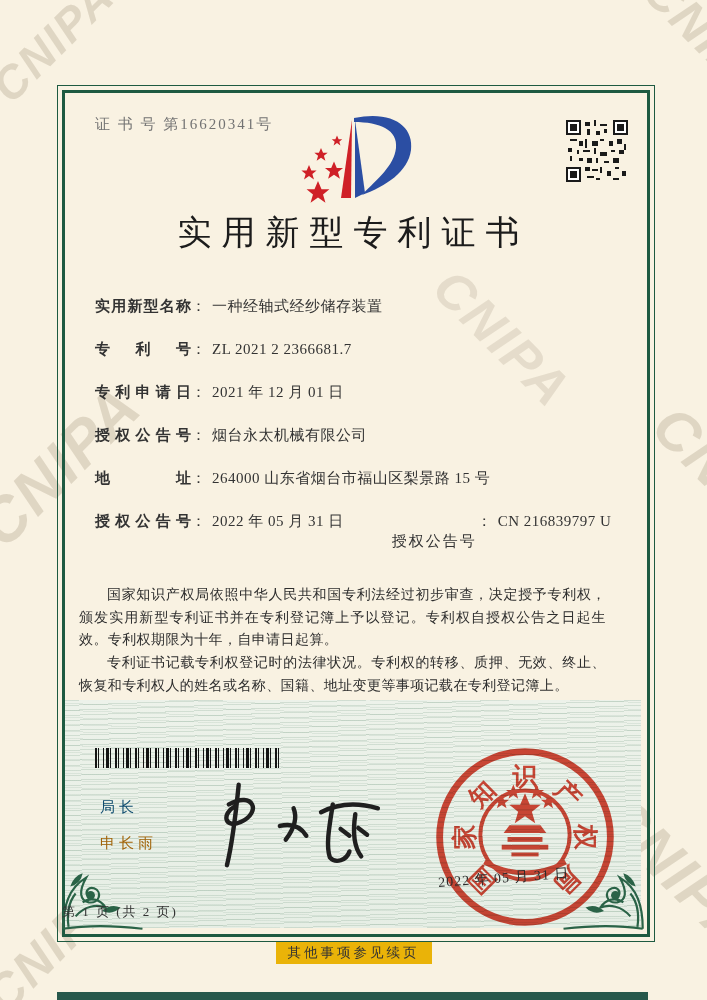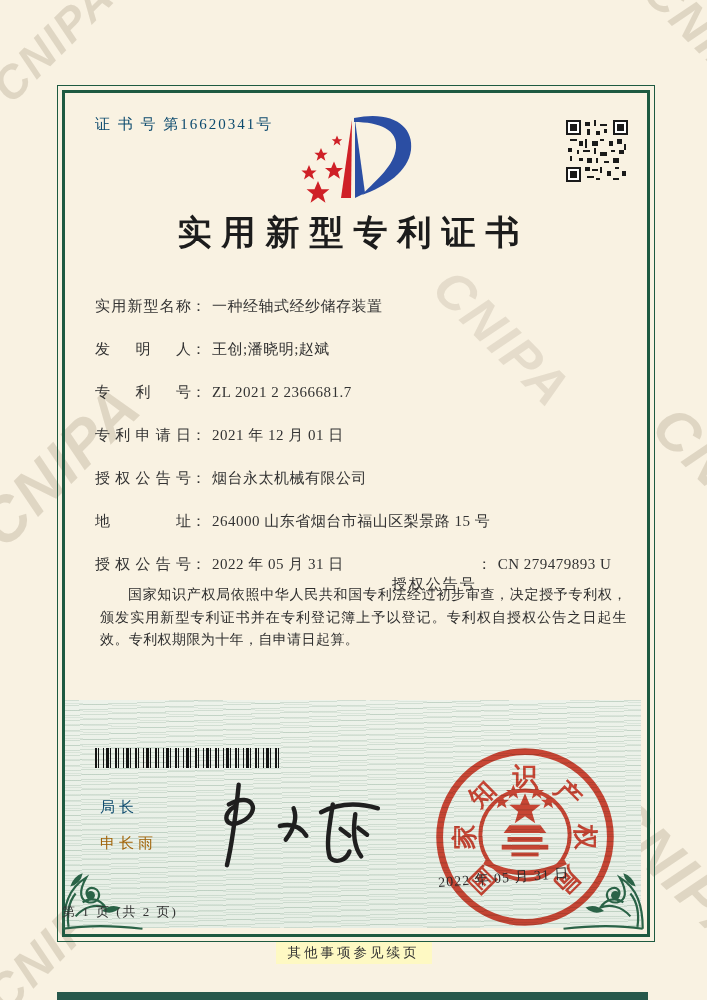--- a/index.html
+++ b/index.html
@@ -20,58 +20,58 @@
   
   .frame{position:absolute;left:62px;top:90px;width:582px;height:841px;
          border:3px solid #1e5a41;outline:1px solid #1e5a41;outline-offset:4px;z-index:1;}
   .band{position:absolute;left:65px;top:700px;width:576px;height:228px;z-index:1;
         background:
           repeating-linear-gradient(178deg, rgba(110,150,125,0.22) 0 1px, rgba(110,150,125,0) 1px 5px),
           repeating-linear-gradient(2deg, rgba(110,150,125,0.14) 0 1px, rgba(110,150,125,0) 1px 7px),
           linear-gradient(#edf2ea,#e6eee5);}
 
   
-  .cert-no{position:absolute;left:95px;top:115px;font-size:15px;color:#0c4a6e;letter-spacing:2px;z-index:2;}
+  .cert-no{position:absolute;left:95px;top:115px;font-size:15px;color:#737373;letter-spacing:2px;z-index:2;}
   .logo{position:absolute;left:288px;top:110px;width:140px;height:100px;z-index:2;}
   .qr{position:absolute;left:566px;top:120px;width:62px;height:62px;z-index:2;}
-  .title{position:absolute;left:0;top:210px;width:707px;text-align:center;font-size:34px;font-weight:bold;
+  .title{position:absolute;left:0;top:210px;width:707px;text-align:center;font-size:34px;font-weight:normal;
          letter-spacing:10px;color:#1c1c1c;z-index:2;}
 
   
   .fields{position:absolute;left:95px;top:297px;width:530px;z-index:2;font-size:15px;color:#333;}
   .row{height:43px;white-space:nowrap;}
-  .lab{display:inline-block;width:96px;text-align:justify;text-align-last:justify;vertical-align:top;}
+  .lab{display:inline-block;width:96px;text-align:justify;text-align-last:justify;vertical-align:top;font-weight:bold;}
   .lab2{display:inline-block;letter-spacing:2px;vertical-align:top;margin-top:20px;}
   .colon{display:inline-block;margin-right:6px;}
   .val{letter-spacing:0.5px;text-align:center;}
   .grant-no-group{margin-left:48px;}
 
   
-  .paras{position:absolute;left:100px;top:584px;width:527px;z-index:2;font-size:14px;line-height:1.62;
+  .paras{position:absolute;left:79px;top:584px;width:527px;z-index:2;font-size:14px;line-height:1.62;
          color:#2e2e2e;text-align:justify;}
   .paras p{margin:0;text-indent:2em;letter-spacing:0.4px;}
 
   
   .barcode{position:absolute;left:95px;top:748px;width:186px;height:20px;z-index:2;
     background:repeating-linear-gradient(90deg,#141414 0 2px,rgba(0,0,0,0) 2px 3px,#141414 3px 4px,
       rgba(0,0,0,0) 4px 8px,#141414 8px 9px,rgba(0,0,0,0) 9px 11px,#141414 11px 14px,
       rgba(0,0,0,0) 14px 15px,#141414 15px 16px,rgba(0,0,0,0) 16px 20px);}
   .director-title{position:absolute;left:100px;top:798px;font-size:15px;letter-spacing:4px;color:#0c4a6e;z-index:2;}
   .director-name{position:absolute;left:100px;top:834px;font-size:15px;letter-spacing:4px;color:#a16207;z-index:2;}
   .sig{position:absolute;left:195px;top:775px;width:205px;height:98px;z-index:2;}
   .seal{position:absolute;left:428px;top:740px;width:194px;height:194px;z-index:3;opacity:0.93;mix-blend-mode:multiply;}
   .seal-date{position:absolute;left:438px;top:868px;width:170px;font-size:14px;color:#2b2b2b;
              letter-spacing:1px;transform:rotate(-4deg);z-index:4;white-space:nowrap;}
   .page-info{position:absolute;left:62px;top:903px;width:582px;text-align:left;font-size:13px;
              color:#333;letter-spacing:2px;z-index:2;}
   .orn{position:absolute;width:92px;height:88px;z-index:2;}
   .orn-l{left:56px;top:846px;}
   .orn-r{left:558px;top:846px;transform:scaleX(-1);}
   .note{position:absolute;left:0;top:942px;width:707px;text-align:center;z-index:2;}
-  .note span{display:inline-block;background:#fef9c3;padding:2px 12px;font-size:13.5px;color:#333;letter-spacing:3px;}
+  .note span{display:inline-block;background:#eab308;padding:2px 12px;font-size:13.5px;color:#333;letter-spacing:3px;}
   .bottom-strip{position:absolute;left:57px;top:992px;width:591px;height:8px;background:#27584b;z-index:2;}
 </style>
 </head>
 <body>
 
 <div id="cert">
 
   <span class="wm wm1">CNIPA</span>
   <span class="wm wm2">CNIPA</span>
   <span class="wm wm3">CNIPA</span>
@@ -157,41 +157,39 @@
     </g>
   </svg>
 
   <div class="title">实用新型专利证书</div>
 
   <div class="fields">
     <div class="row">
       <span class="lab">实用新型名称</span><span class="colon">：</span><span class="val">一种经轴式经纱储存装置</span>
     </div>
     <div class="row">
-      <span class="lab">发明人</span><span class="colon">：</span><span class="val">王创;潘晓明;赵斌</span>
-    </div>
-    <div class="row">
       <span class="lab">专利号</span><span class="colon">：</span><span class="val">ZL 2021 2 2366681.7</span>
     </div>
     <div class="row">
       <span class="lab">专利申请日</span><span class="colon">：</span><span class="val">2021 年 12 月 01 日</span>
     </div>
     <div class="row">
       <span class="lab">授权公告号</span><span class="colon">：</span><span class="val">烟台永太机械有限公司</span>
     </div>
     <div class="row">
       <span class="lab">地址</span><span class="colon">：</span><span class="val">264000 山东省烟台市福山区梨景路 15 号</span>
     </div>
     <div class="row">
-      <span class="lab">授权公告号</span><span class="colon">：</span><span class="val">2022 年 05 月 31 日</span><span class="grant-no-group"><span class="lab2">授权公告号</span><span class="colon">：</span><span class="val">CN 279479893 U</span></span>
+      <span class="lab">授权公告号</span><span class="colon">：</span><span class="val">2022 年 05 月 31 日</span><span class="grant-no-group"><span class="lab2">授权公告号</span><span class="colon">：</span><span class="val">CN 216839797 U</span></span>
     </div>
   </div>
 
   <div class="paras">
     <p>国家知识产权局依照中华人民共和国专利法经过初步审查，决定授予专利权，颁发实用新型专利证书并在专利登记簿上予以登记。专利权自授权公告之日起生效。专利权期限为十年，自申请日起算。</p>
+    <p>专利证书记载专利权登记时的法律状况。专利权的转移、质押、无效、终止、恢复和专利权人的姓名或名称、国籍、地址变更等事项记载在专利登记簿上。</p>
   </div>
 
   <div class="barcode"></div>
 
   <div class="director-title">局长</div>
   <div class="director-name">申长雨</div>
 
   <svg class="sig" viewBox="0 0 200 100" aria-hidden="true">
     <g fill="none" stroke="#1f1f1f" stroke-width="4.5" stroke-linecap="round" stroke-linejoin="round">
       <path d="M30,30 C55,16 64,38 42,48 C26,55 22,40 36,32"></path>

